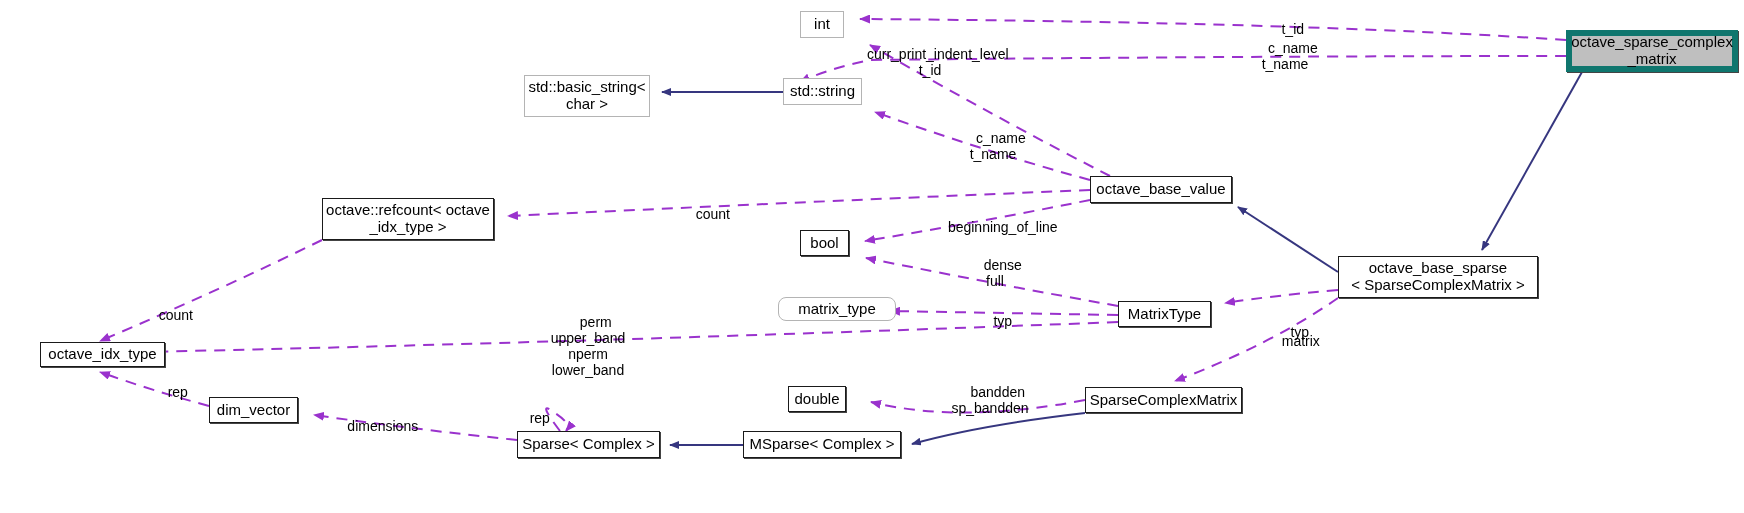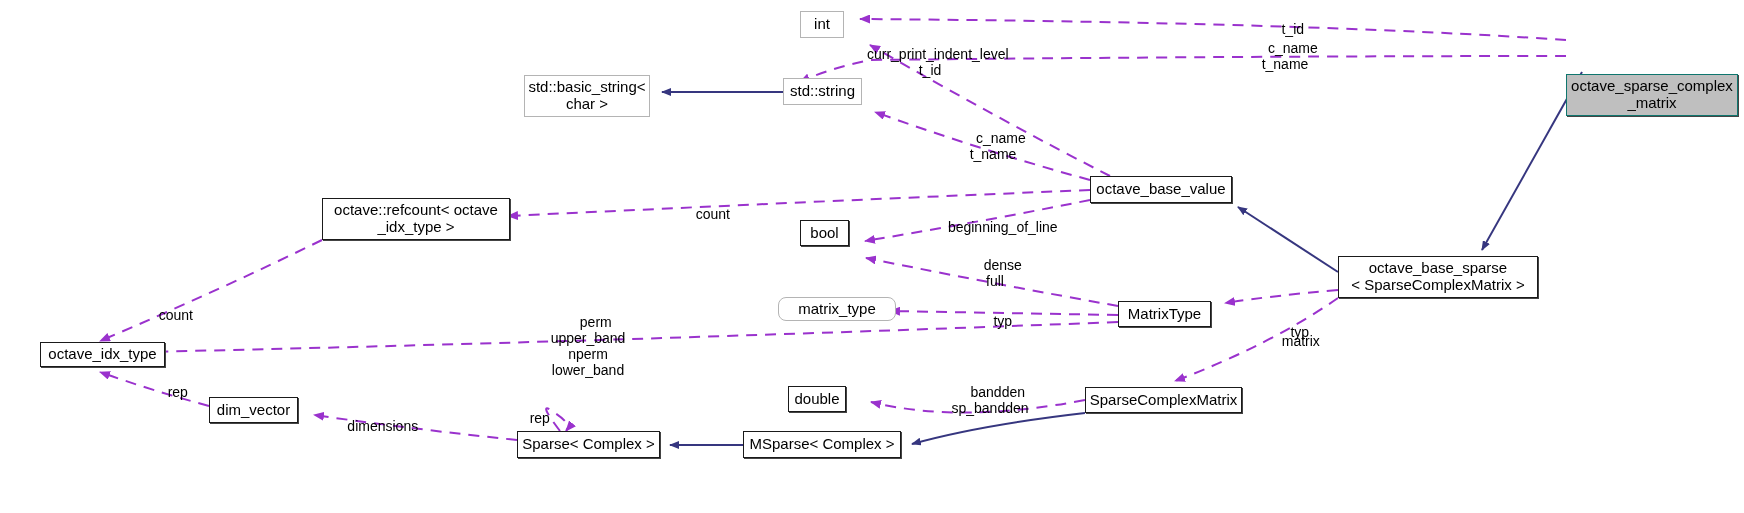--- a/index.html
+++ b/index.html
@@ -37,24 +37,23 @@
   }
   .node.plain {
     border: 1px solid #b4b4b4;
   }
   .node.solid {
     border: 1px solid #1a1a1a;
     box-shadow: 1px 1px 0 #444444;
     justify-content: center;
   }
   .node.highlight {
-    border: 1px solid #0f766e;
+    border: 6px solid #0f766e;
     background: #bfbfbf;
     box-shadow: 1px 1px 0 #444444;
-    margin-top: 44px;
   }
   .edge-label {
     position: absolute;
     color: #000000;
     font-size: 14px;
     text-align: center;
     line-height: 1.15;
     white-space: pre;
     background: transparent;
   }
@@ -113,30 +112,30 @@
 
   <div class="node plain" style="left:524px; top:75px; width:126px; height:42px;">
     <span>std::basic_string&lt;
 char &gt;</span>
   </div>
 
   <div class="node plain" style="left:783px; top:78px; width:79px; height:27px;justify-content:center;">
     <span>std::string</span>
   </div>
 
-  <div class="node solid" style="left:322px; top:198px; width:188px; height:42px;">
+  <div class="node solid" style="left:322px; top:198px; width:172px; height:42px;">
     <span>octave::refcount&lt; octave
 _idx_type &gt;</span>
   </div>
 
   <div class="node solid" style="left:1090px; top:176px; width:142px; height:27px;">
     <span>octave_base_value</span>
   </div>
 
-  <div class="node solid" style="left:800px; top:220px; width:49px; height:26px;">
+  <div class="node solid" style="left:800px; top:230px; width:49px; height:26px;">
     <span>bool</span>
   </div>
 
   <div class="node solid" style="left:1338px; top:256px; width:200px; height:42px;">
     <span>octave_base_sparse
 &lt; SparseComplexMatrix &gt;</span>
   </div>
 
   <div class="node plain" style="left:778px; top:297px; width:118px; height:24px;border-radius:8px;">
     <span>matrix_type</span>

